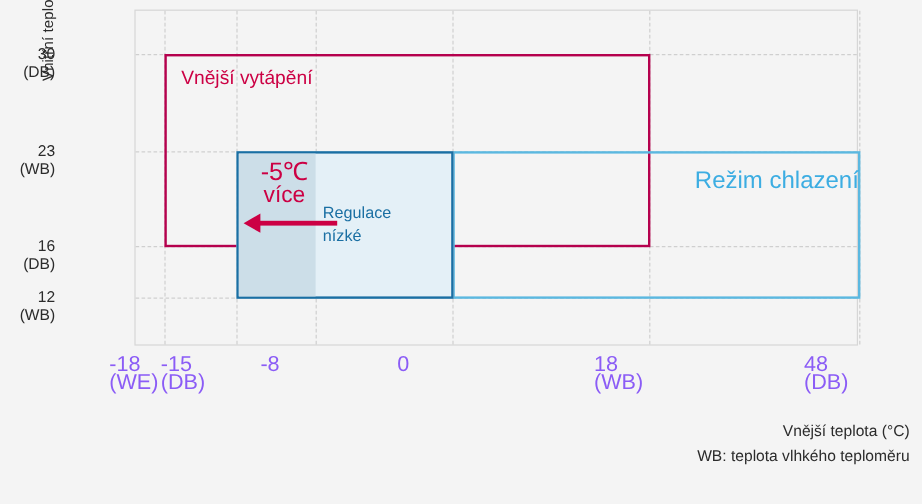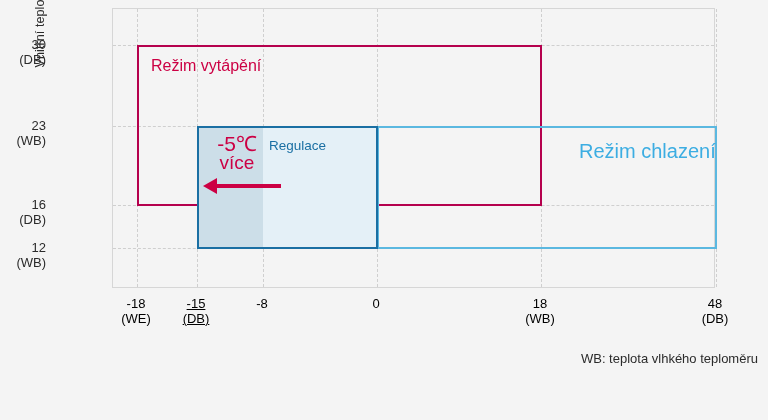--- a/index.html
+++ b/index.html
@@ -65,24 +65,24 @@
     font-size: 13px;
     line-height: 15px;
     color: #2b2b2b;
   }
   .ytick .sub { display: block; }
 
   .xtick {
     position: absolute;
     top: 296px;
     width: 90px;
-    text-align: center;
-    font-size: 13px;
+    text-align: left;
+    font-size: 18px;
     line-height: 15px;
-    color: #000000;
+    color: #8b5cf6;
   }
   .xtick .sub { display: block; }
 
   
   #heating-box {
     position: absolute;
     border: 2px solid #b5004d;
     box-sizing: border-box;
     background: transparent;
   }
@@ -125,20 +125,21 @@
   }
   #lowamb-temp .big { font-size: 21px; display: block; line-height: 22px; }
   #lowamb-temp .small { font-size: 19px; display: block; line-height: 15px; }
 
   #lowamb-desc {
     position: absolute;
     font-size: 13.5px;
     line-height: 19px;
     color: #1a6fa3;
     white-space: nowrap;
+    margin-top: 32px;
   }
 
   
   #lowamb-arrow {
     position: absolute;
     height: 0;
   }
   #lowamb-arrow .shaft {
     position: absolute;
     left: 12px;
@@ -188,21 +189,21 @@
 </div>
 <div class="ytick" style="top:240px;">
   <span>12</span>
   <span class="sub">(WB)</span>
 </div>
 
 <div class="xtick" style="left:91px;">
   <span>-18</span>
   <span class="sub">(WE)</span>
 </div>
-<div class="xtick" style="left:151px;text-decoration:underline;">
+<div class="xtick" style="left:134px;">
   <span>-15</span>
   <span class="sub">(DB)</span>
 </div>
 <div class="xtick" style="left:217px;">
   <span>-8</span>
   <span class="sub"></span>
 </div>
 <div class="xtick" style="left:331px;">
   <span>0</span>
   <span class="sub"></span>
@@ -224,40 +225,42 @@
   <div class="vgrid" style="left:264px;"></div>
   <div class="vgrid" style="left:428px;"></div>
   <div class="vgrid" style="left:603px;"></div>
 
   <div class="hgrid" style="top:36px;"></div>
   <div class="hgrid" style="top:117px;"></div>
   <div class="hgrid" style="top:196px;"></div>
   <div class="hgrid" style="top:239px;"></div>
 
   <div id="heating-box" style="left:24px; top:36px; width:405px; height:161px;"></div>
-  <div id="heating-label" style="left:38px; top:48px;">Režim vytápění</div>
+  <div id="heating-label" style="left:38px; top:48px;">Vnější vytápění</div>
 
   <div id="cooling-box" style="left:264px; top:117px; width:340px; height:123px;"></div>
   <div id="cooling-label" style="left:466px; top:131px;">Režim chlazení</div>
 
   <div id="lowamb-box" style="left:84px; top:117px; width:181px; height:123px;">
     <div id="lowamb-shade" style="left:0; top:0; width:64px; height:100%;"></div>
   </div>
 
   <div id="lowamb-temp" style="left:86px; top:124px; width:76px;">
     <span class="big">-5℃</span>
     <span class="small">více</span>
   </div>
 
   <div id="lowamb-arrow" style="left:90px; top:177px; width:78px;">
     <div class="head"></div>
     <div class="shaft"></div>
   </div>
 
   <div id="lowamb-desc" style="left:156px; top:127px;">
     <div>Regulace</div>
+    <div>nízké</div>
   </div>
 
 </div>
 
 <div id="footer">
+  <div>Vnější teplota (°C)</div>
   <div>WB: teplota vlhkého teploměru</div>
 </div>
 
 </body></html>

